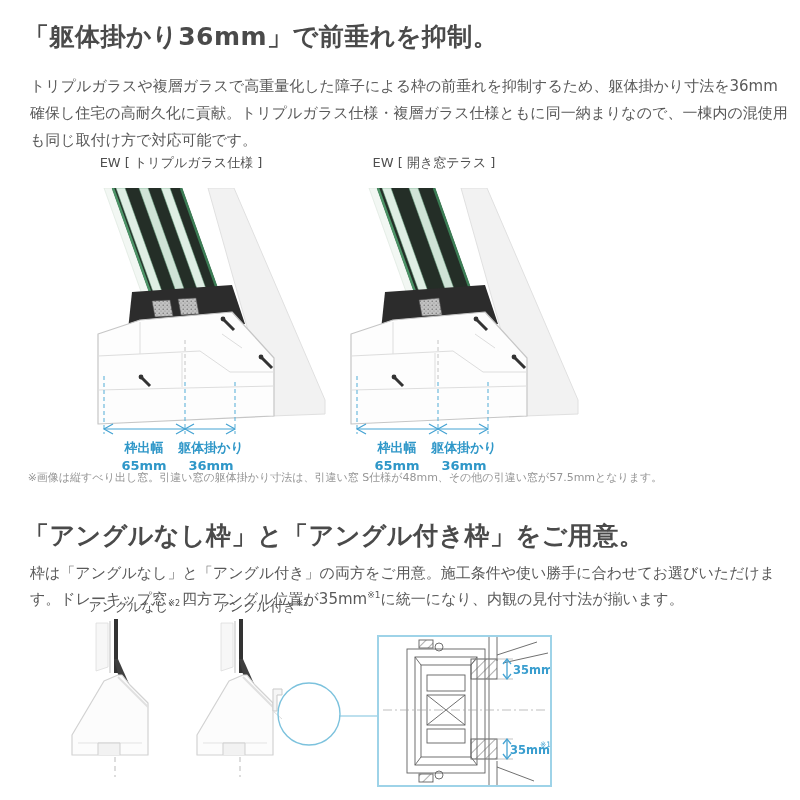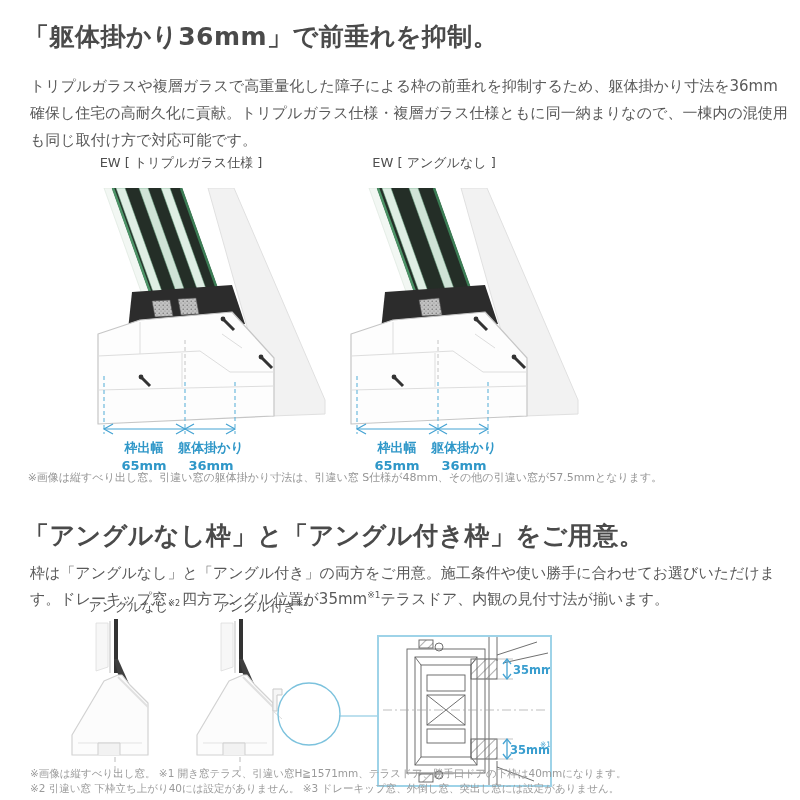--- a/index.html
+++ b/index.html
@@ -105,21 +105,21 @@
         </g>
         <text class="dimtext" x="62" y="264" text-anchor="middle">枠出幅</text>
         <text class="dimtext" x="62" y="282" text-anchor="middle">65mm</text>
         <text class="dimtext" x="129" y="264" text-anchor="middle">躯体掛かり</text>
         <text class="dimtext" x="129" y="282" text-anchor="middle">36mm</text>
       </g>
     </svg>
   </div>
 
   <div class="fig fig-b">
-    <div class="cap">EW [ アングルなし ]</div>
+    <div class="cap">EW [ 開き窓テラス ]</div>
     <svg width="250" height="290" viewBox="0 0 250 290">
       <g>
         <polygon points="126,0 152,0 243,212 243,226 190,228" fill="#f2f2f2" stroke="#e0e0e0" stroke-width="1"></polygon>
       </g>
       <g>
         <polygon points="34,0 42,0 82,112 74,112" fill="#f2f7f3" stroke="#d8e4da" stroke-width="0.6"></polygon>
         <polygon points="42,0 100,0 140,112 82,112" fill="#242e27"></polygon>
         <line x1="43" y1="0" x2="83" y2="112" stroke="#4b9266" stroke-width="2.5"></line>
         <line x1="99" y1="0" x2="139" y2="112" stroke="#3c7d55" stroke-width="2.5"></line>
         <polygon points="47,0 56,0 96,112 87,112" fill="#dfeee4" stroke="#6aa583" stroke-width="0.5"></polygon>
@@ -166,21 +166,21 @@
         <text class="dimtext" x="62" y="282" text-anchor="middle">65mm</text>
         <text class="dimtext" x="129" y="264" text-anchor="middle">躯体掛かり</text>
         <text class="dimtext" x="129" y="282" text-anchor="middle">36mm</text>
       </g>
     </svg>
   </div>
 
   <p class="note1">※画像は縦すべり出し窓。引違い窓の躯体掛かり寸法は、引違い窓 S仕様が48mm、その他の引違い窓が57.5mmとなります。</p>
 
   <h1 class="h t2">「アングルなし枠」と「アングル付き枠」をご用意。</h1>
-  <p class="body b2"><span>枠は「アングルなし」と「アングル付き」の両方をご用意。施工条件や使い勝手に合わせてお選びいただけます。ドレーキップ窓、四方アングル位置が35mm</span><sup>※1</sup><span>テラスドア、内観の見付寸法が揃います。</span></p>
+  <p class="body b2"><span>枠は「アングルなし」と「アングル付き」の両方をご用意。施工条件や使い勝手に合わせてお選びいただけます。ドレーキップ窓、四方アングル位置が35mm</span><sup>※1</sup><span>に統一になり、内観の見付寸法が揃います。</span></p>
 
   <div class="afig afig-a">
     <div class="alabel"><span>アングルなし</span><sup>※2</sup></div>
     <svg width="115" height="165" viewBox="0 0 115 165">
       <g>
         <polygon points="36,8 48,8 48,52 36,56" fill="#f7f7f7" stroke="#dddddd" stroke-width="0.8"></polygon>
         <line x1="50" y1="6" x2="50" y2="58" stroke="#c9c9c9" stroke-width="1.2"></line>
         <rect x="54" y="4" width="4" height="54" fill="#333333"></rect>
         <polygon points="54,44 58,44 74,80 64,82" fill="#3f3f3f"></polygon>
       </g>
@@ -261,18 +261,14 @@
         <path d="M124,27 L128,22 L132,27 M124,37 L128,42 L132,37"></path>
         <line x1="128" y1="102" x2="128" y2="122"></line>
         <path d="M124,107 L128,102 L132,107 M124,117 L128,122 L132,117"></path>
       </g>
       <text class="cadblue" x="134" y="37">35mm</text>
       <text class="cadblue" x="131" y="117">35mm</text>
       <text x="161" y="110" font-size="7.5" fill="#3a9ecf">※1</text>
     </svg>
   </div>
 
-  <div class="footnotes">
-    <div>※画像は縦すべり出し窓。 ※1 開き窓テラス、引違い窓H≧1571mm、テラスドア、勝手口ドアの下枠は40mmになります。</div>
-    <div>※2 引違い窓 下枠立ち上がり40には設定がありません。 ※3 ドレーキップ窓、外倒し窓、突出し窓には設定がありません。</div>
-  </div>
 
 </div>
 
 </body></html>

